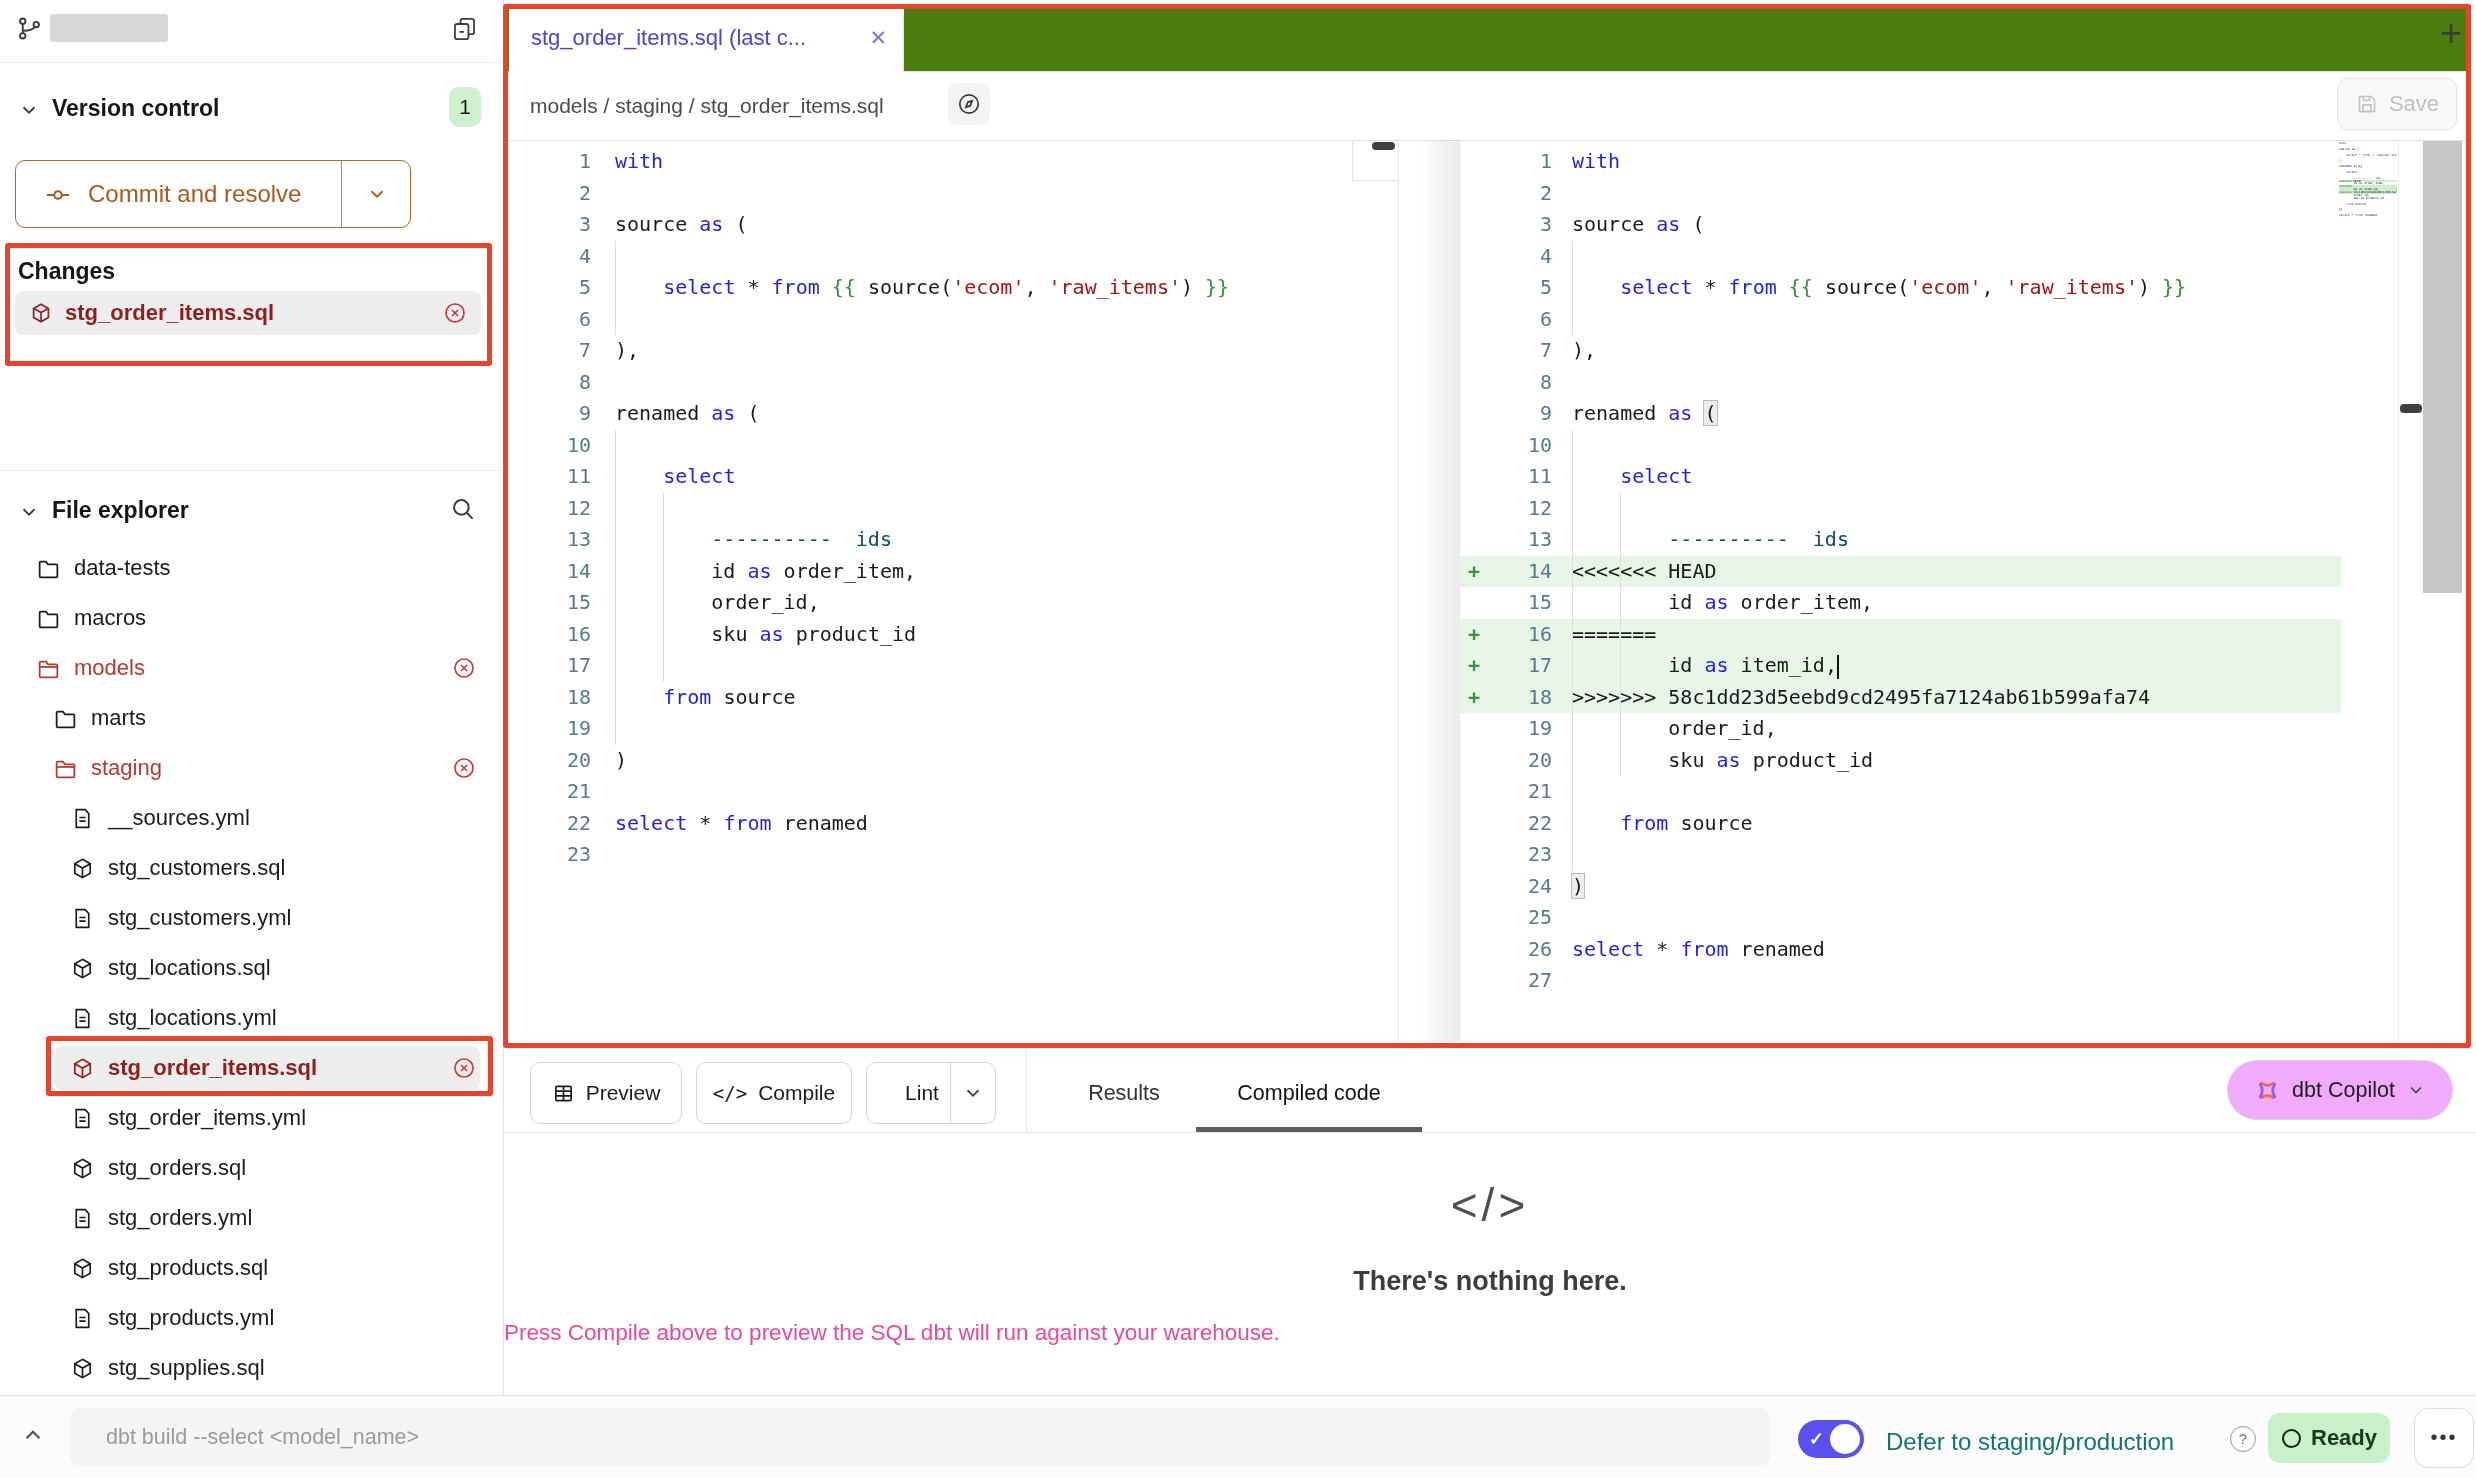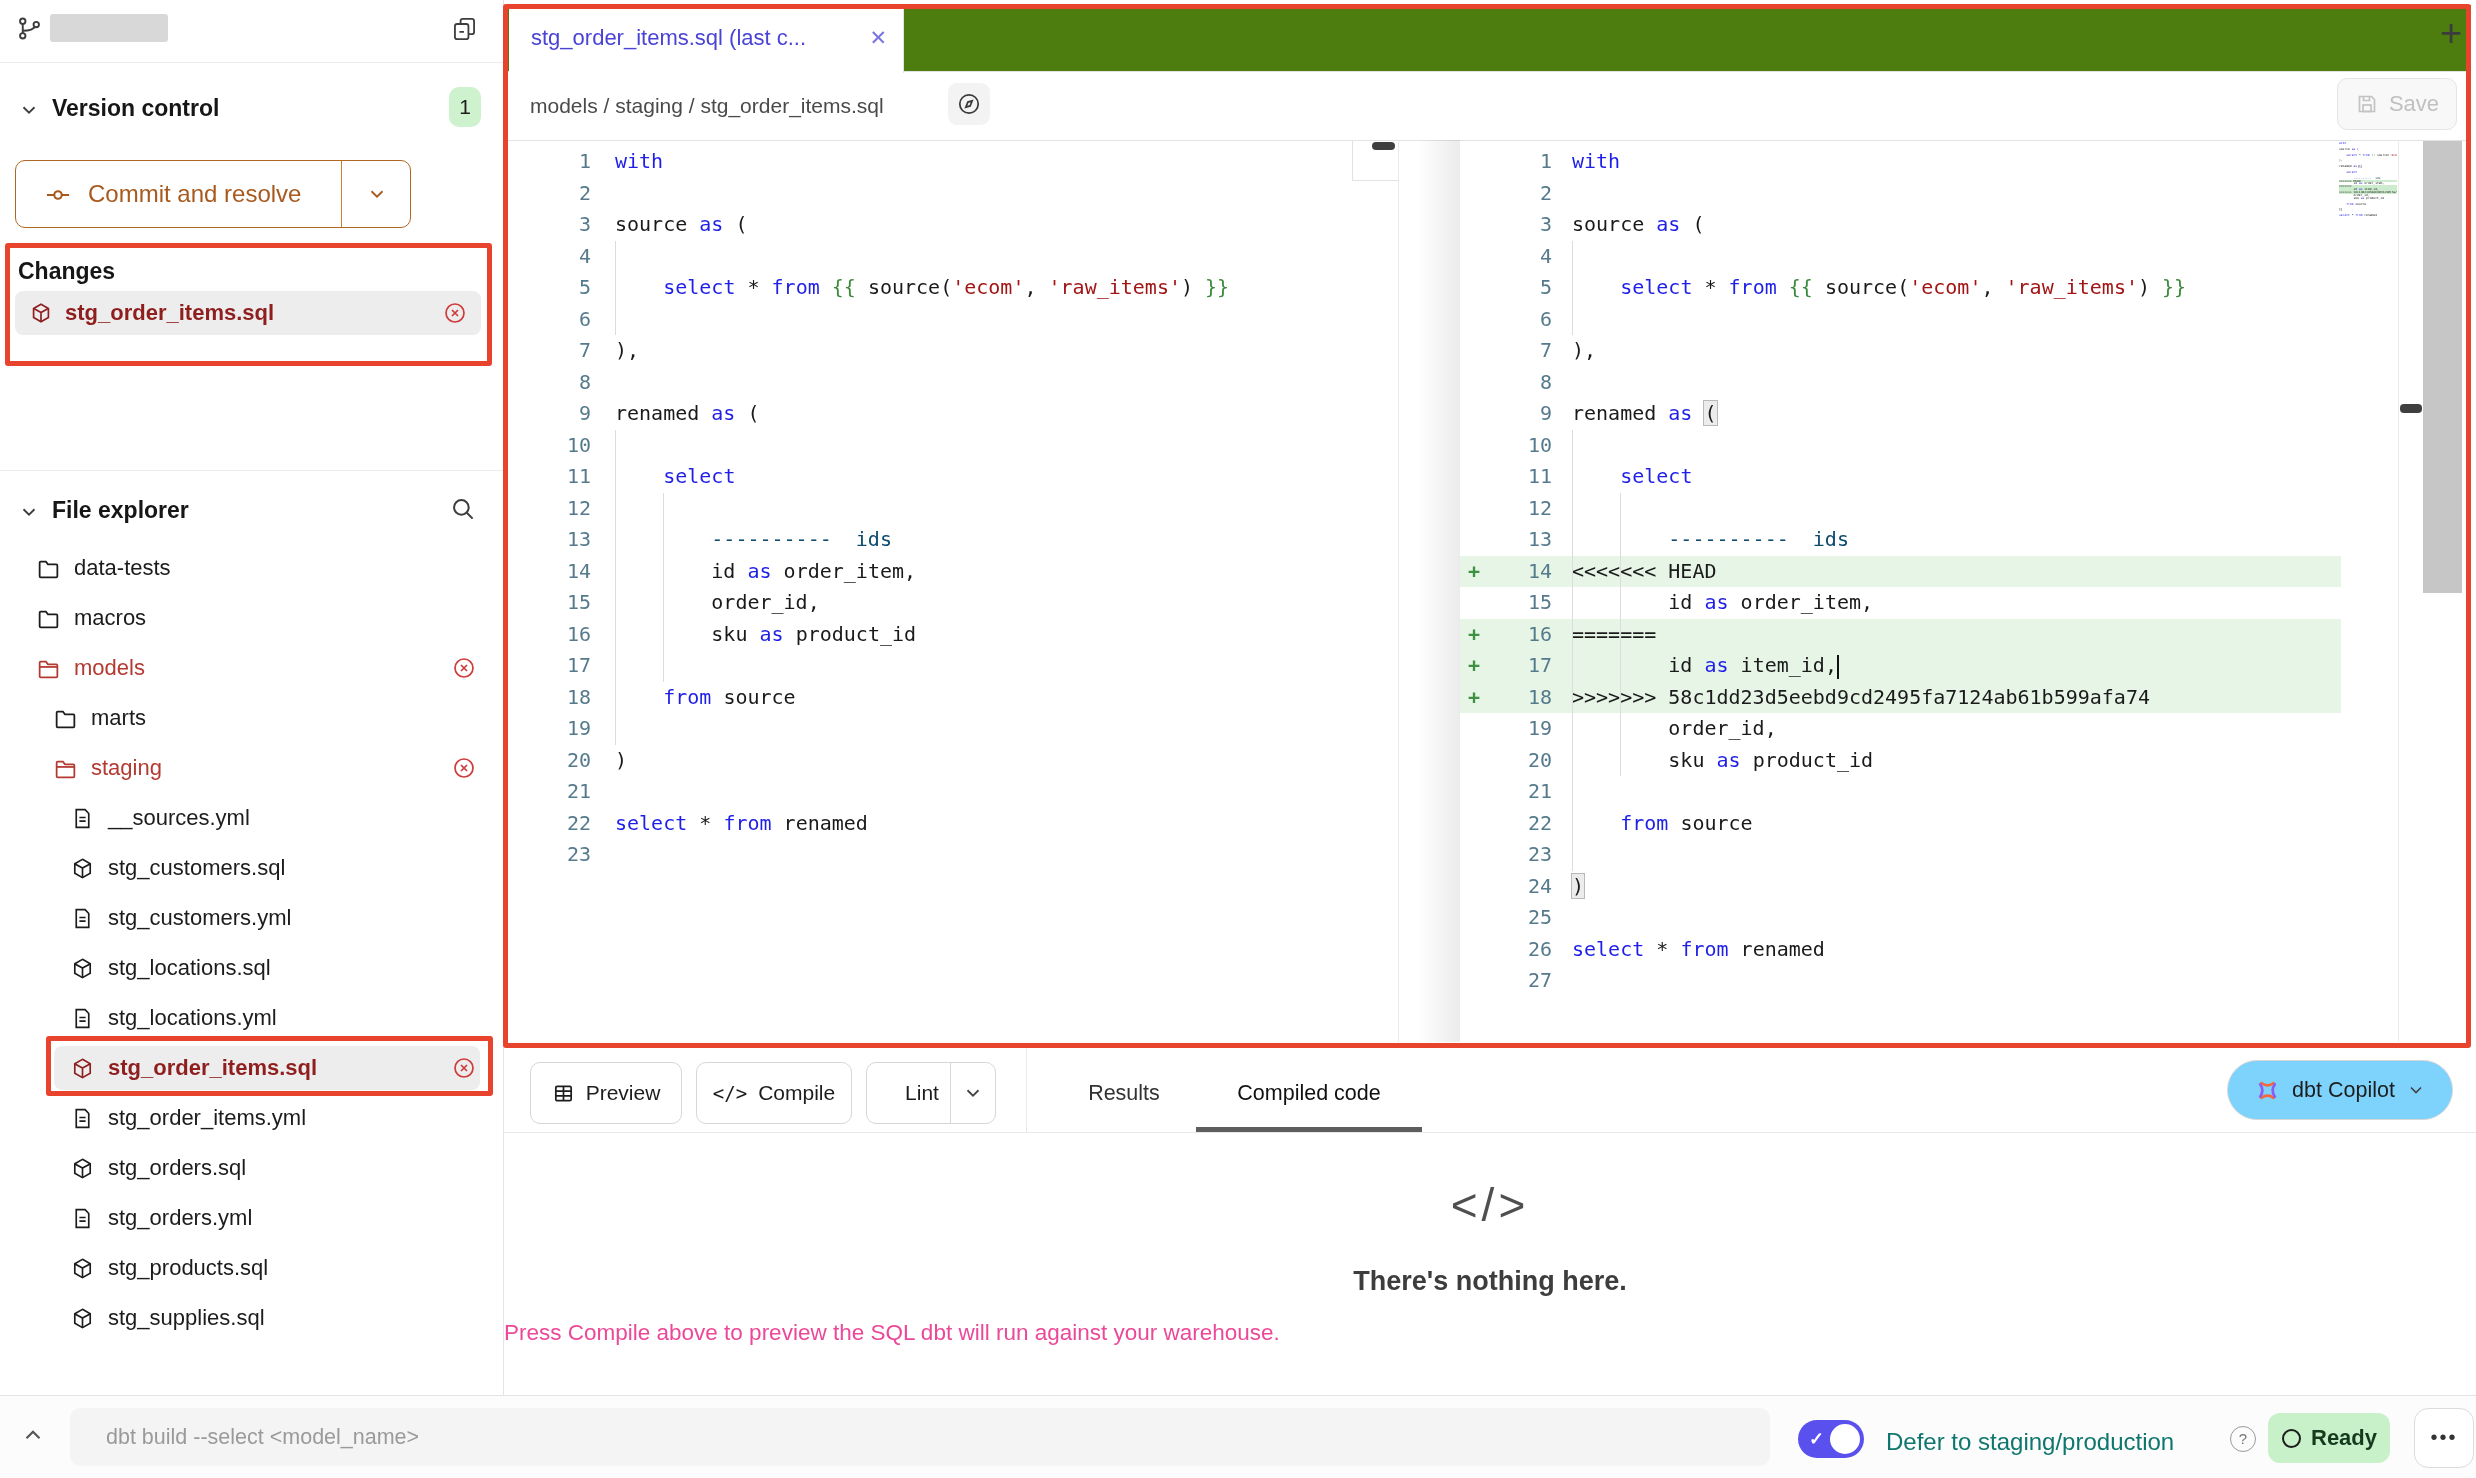--- a/index.html
+++ b/index.html
@@ -82,21 +82,21 @@
   #bottom{position:absolute;left:504px;top:1048px;width:1972px;height:347px;background:#fff}
   .tb-btn{position:absolute;top:14px;height:62px;border:1px solid #d7d7d7;border-radius:10px;background:#fff;
           box-sizing:border-box;display:flex;align-items:center;justify-content:center;gap:11px;
           font-size:21px;font-weight:500;color:#1d1d1d}
   .tb-sep{position:absolute;left:522px;top:0;width:1px;height:85px;background:#e9e9e9}
   .panel-tab{position:absolute;top:14px;height:62px;line-height:62px;text-align:center;font-size:21.5px;color:#333}
   .panel-tab.active{color:#111;font-weight:500}
   .tab-underline{position:absolute;left:692px;top:79px;width:226px;height:5px;background:#5d5d5d}
   .toolbar-border{position:absolute;left:0;top:84px;width:1972px;height:1px;background:#e8e8e8}
   .copilot-btn{position:absolute;left:1723px;top:12px;width:226px;height:60px;border:1px solid #d7d7d7;border-radius:30px;
-               background:#7dd3fc;box-sizing:border-box;display:flex;align-items:center;justify-content:center;gap:11px;
+               background:#f0abfc;box-sizing:border-box;display:flex;align-items:center;justify-content:center;gap:11px;
                font-size:21.5px;font-weight:500;color:#1d1d1d}
   .empty-icon{position:absolute;left:0;right:0;top:130px;text-align:center;font-size:46px;color:#4f4f4f;letter-spacing:4px}
   .empty-title{position:absolute;left:0;right:0;top:218px;text-align:center;font-size:27px;font-weight:700;color:#3d3d3d}
   .empty-sub{position:absolute;left:0;right:0;top:272px;text-align:left;font-size:22.5px;color:#ec4899}
 
   
   #statusbar{position:absolute;left:0;top:1395px;width:2476px;height:83px;background:#fcfcfc;border-top:1px solid #e3e3e3;box-sizing:border-box}
   .cmd-input{position:absolute;left:70px;top:12px;width:1700px;height:58px;background:#f4f4f4;border-radius:10px;
              line-height:58px;padding-left:36px;box-sizing:border-box;font-size:21.5px;color:#9a9a9a}
   .expand-chevron{position:absolute;left:20px;top:26px;color:#555}
@@ -342,20 +342,29 @@
           <span class="ti-label">stg_orders.yml</span>
         </div>
         <div class="tree-item" style="padding-left: 56px;">
           <span class="ti-icon">
             <svg width="25" height="25" viewBox="0 0 24 24" fill="none" stroke="currentColor" stroke-width="1.6">
               <path d="M12 3.2l7.4 4.2v9.2l-7.4 4.2-7.4-4.2V7.4z"></path>
               <path d="M4.8 7.6l7.2 4 7.2-4M12 11.6V21"></path>
             </svg>
           </span>
           <span class="ti-label">stg_products.sql</span>
+        </div>
+        <div class="tree-item" style="padding-left: 56px;">
+          <span class="ti-icon">
+            <svg width="25" height="25" viewBox="0 0 24 24" fill="none" stroke="currentColor" stroke-width="1.6">
+              <path d="M6 3.5h8.5l3.5 3.7V20.5H6z"></path>
+              <path d="M9 11h6M9 14.5h6"></path>
+            </svg>
+          </span>
+          <span class="ti-label">stg_products.yml</span>
         </div>
         <div class="tree-item" style="padding-left: 56px;">
           <span class="ti-icon">
             <svg width="25" height="25" viewBox="0 0 24 24" fill="none" stroke="currentColor" stroke-width="1.6">
               <path d="M12 3.2l7.4 4.2v9.2l-7.4 4.2-7.4-4.2V7.4z"></path>
               <path d="M4.8 7.6l7.2 4 7.2-4M12 11.6V21"></path>
             </svg>
           </span>
           <span class="ti-label">stg_supplies.sql</span>
         </div>

